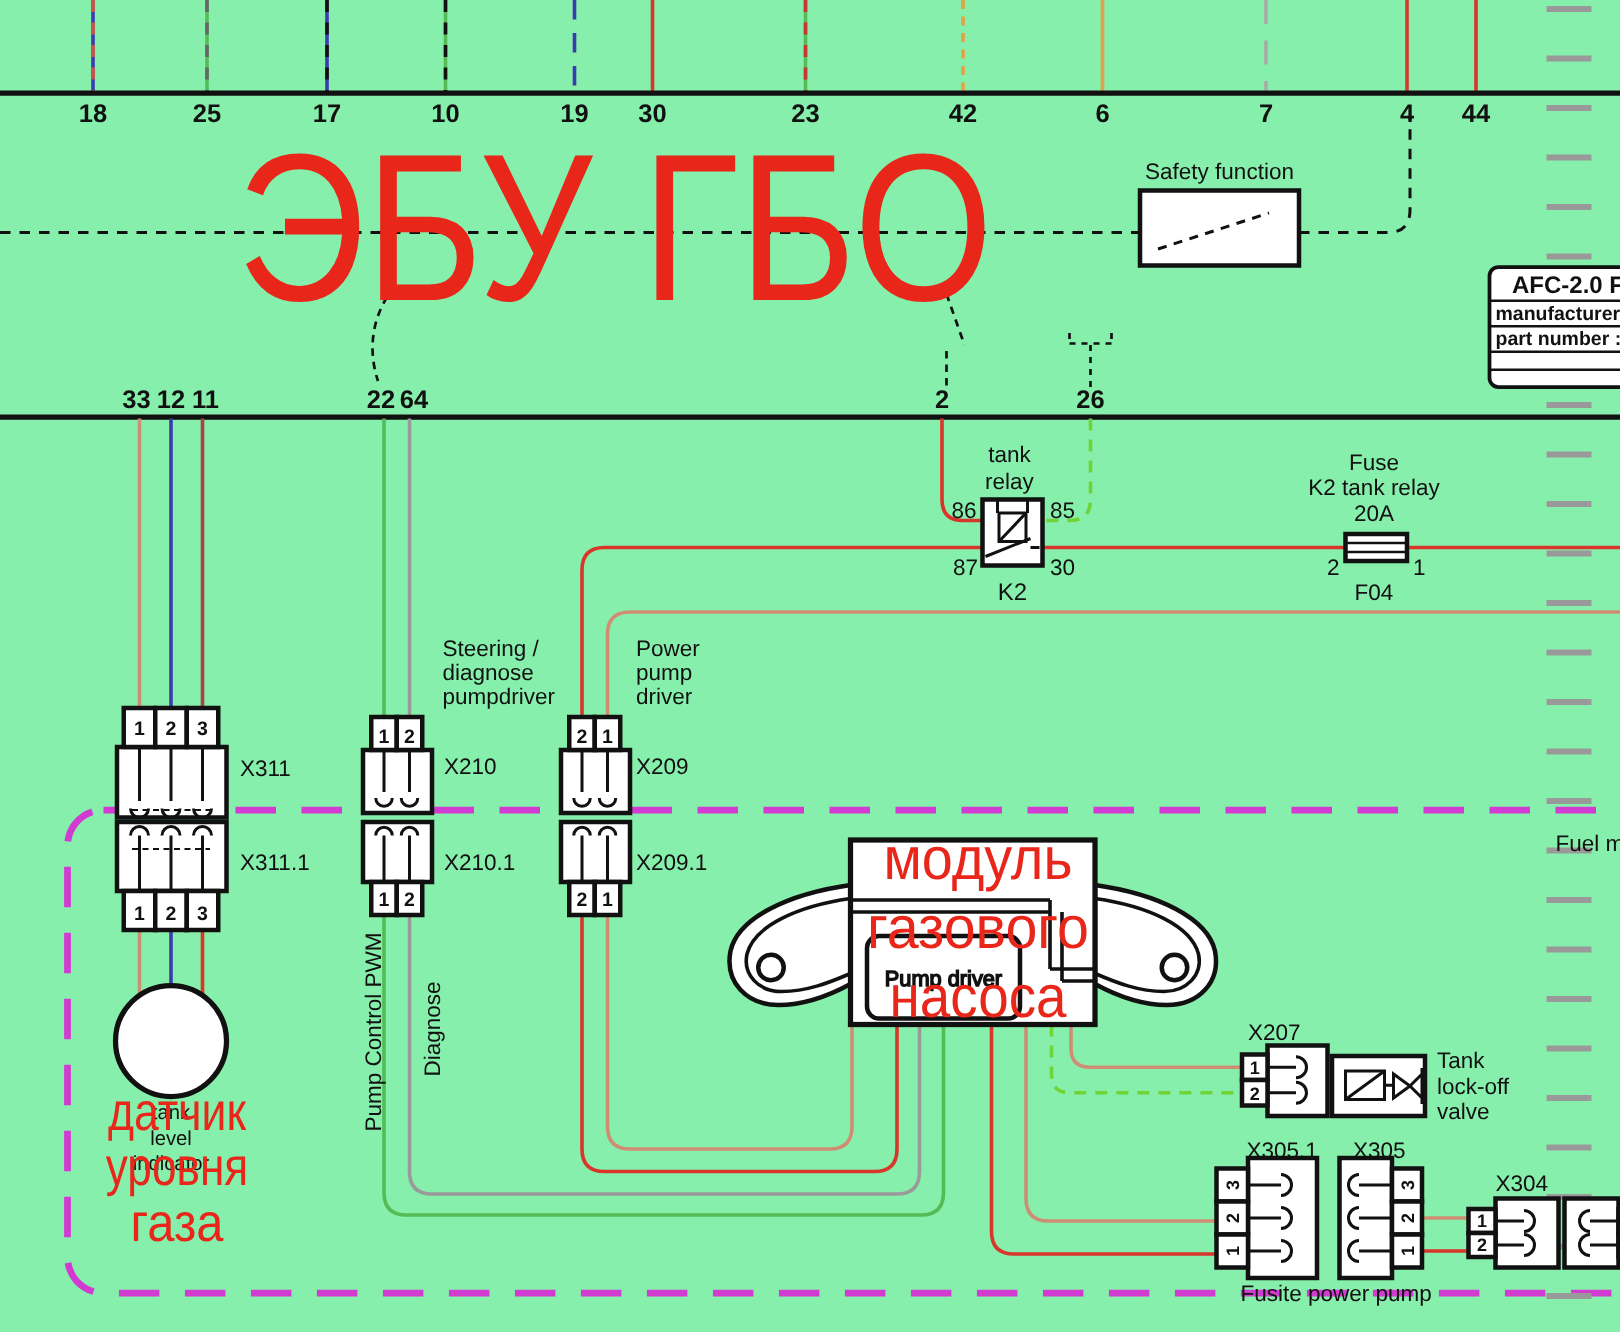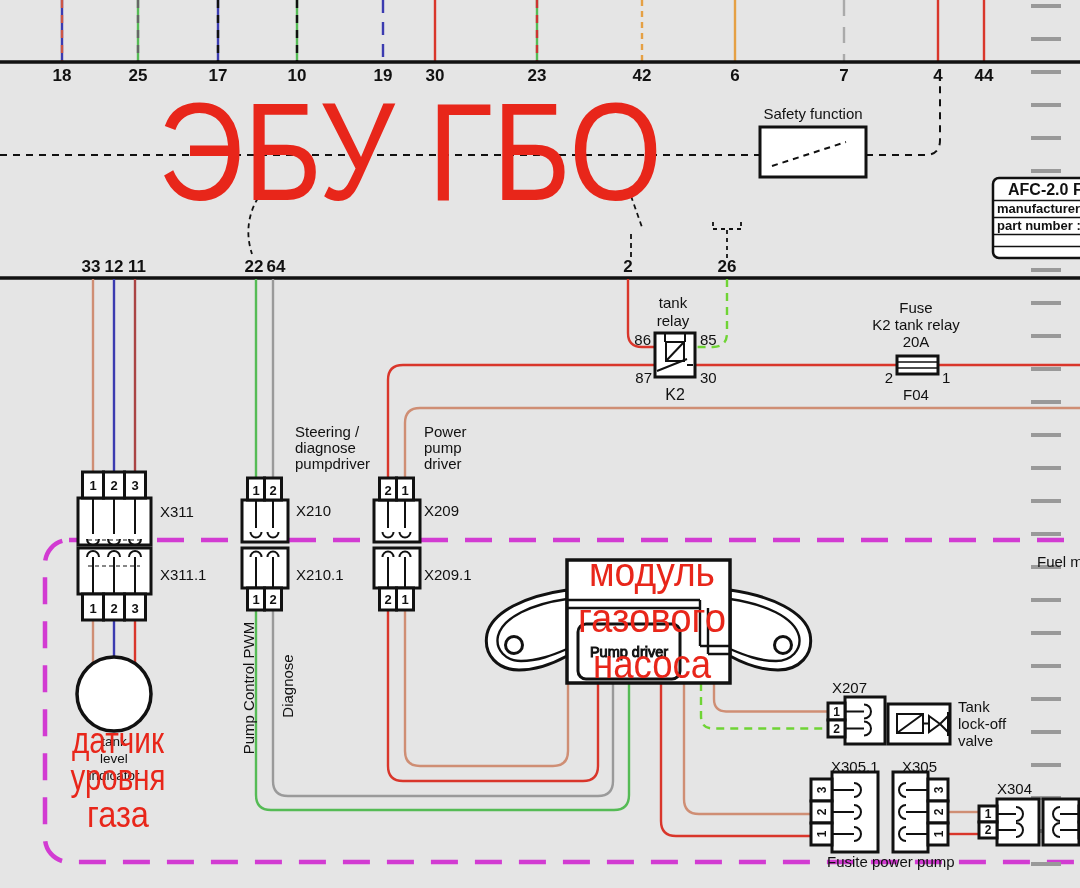--- a/index.html
+++ b/index.html
@@ -1,16 +1,16 @@
 <!DOCTYPE html>
 <html><head>
 <meta charset="utf-8">
 <style>
   html,body{margin:0;padding:0;background:#fff;}
-  #stage{position:relative;width:1080px;height:888px;overflow:hidden;background:#e5e5e5;
+  #stage{position:relative;width:1080px;height:888px;overflow:hidden;background:#86efac;
          font-family:"Liberation Sans",sans-serif;}
   svg text{font-family:"Liberation Sans",sans-serif;fill:#111;}
   .pin-num{font-size:17px;font-weight:bold;}
   .digit{font-size:13px;font-weight:bold;}
   .digit-sm{font-size:12px;font-weight:bold;}
   .lbl{font-size:15px;}
   .lbl-sm{font-size:13.5px;}
   .afc-title{font-size:16px;font-weight:bold;}
   .afc-row{font-size:13px;font-weight:bold;}
   .red-note{fill:#e8261a;}

